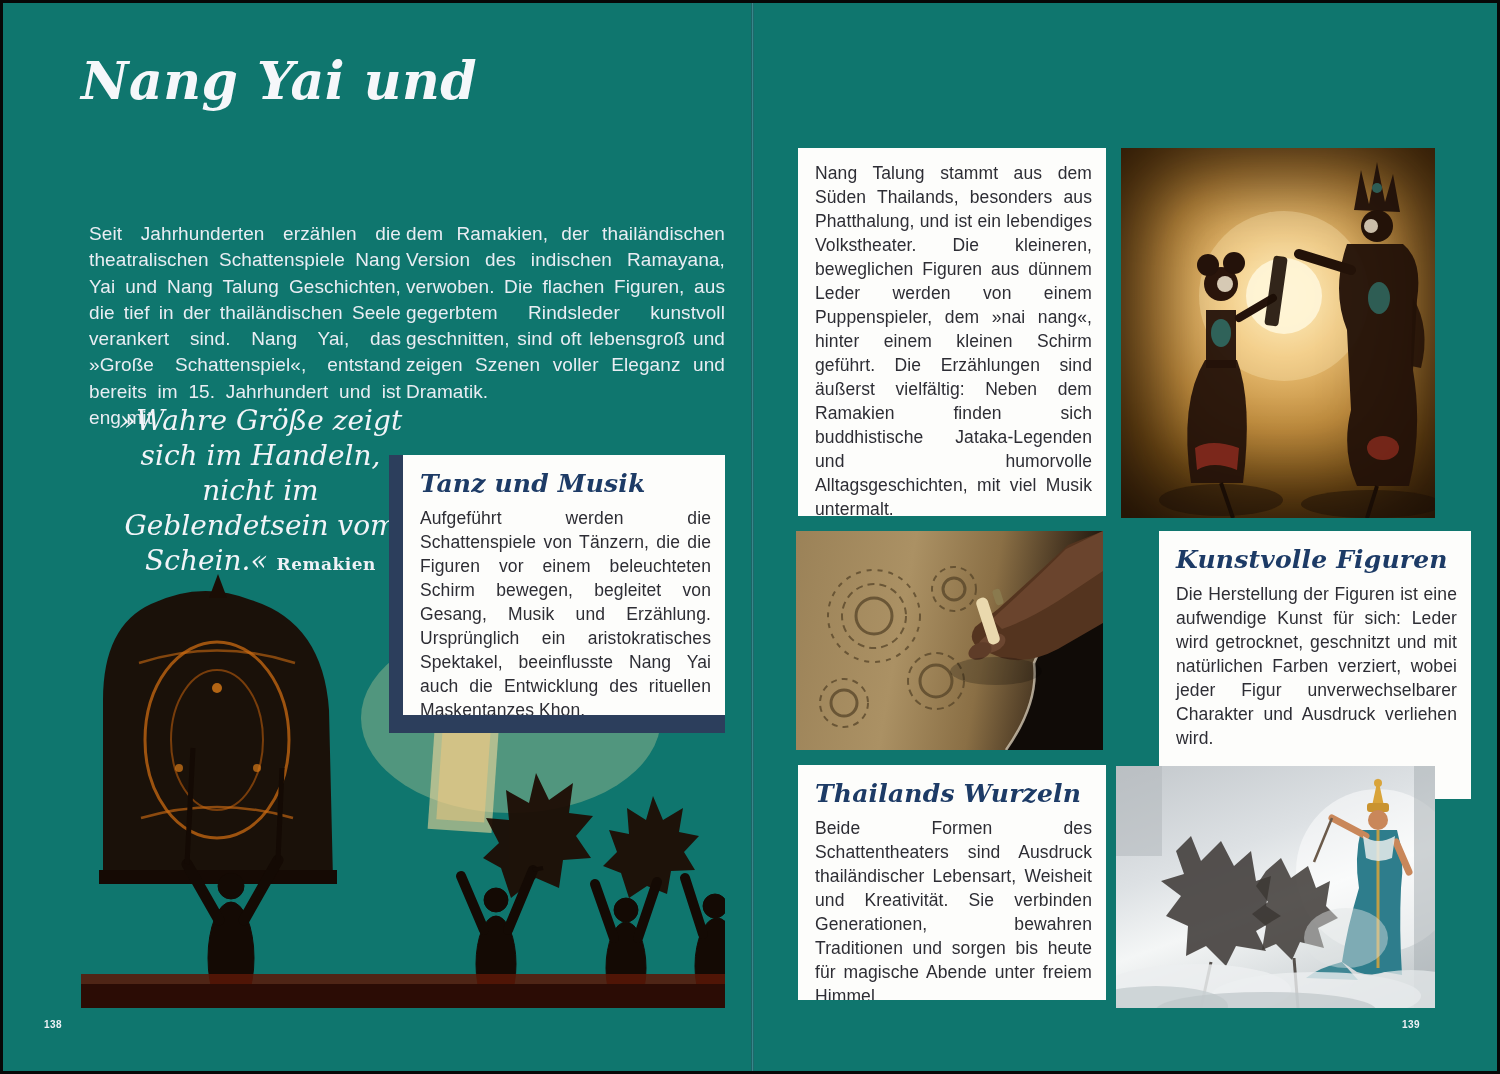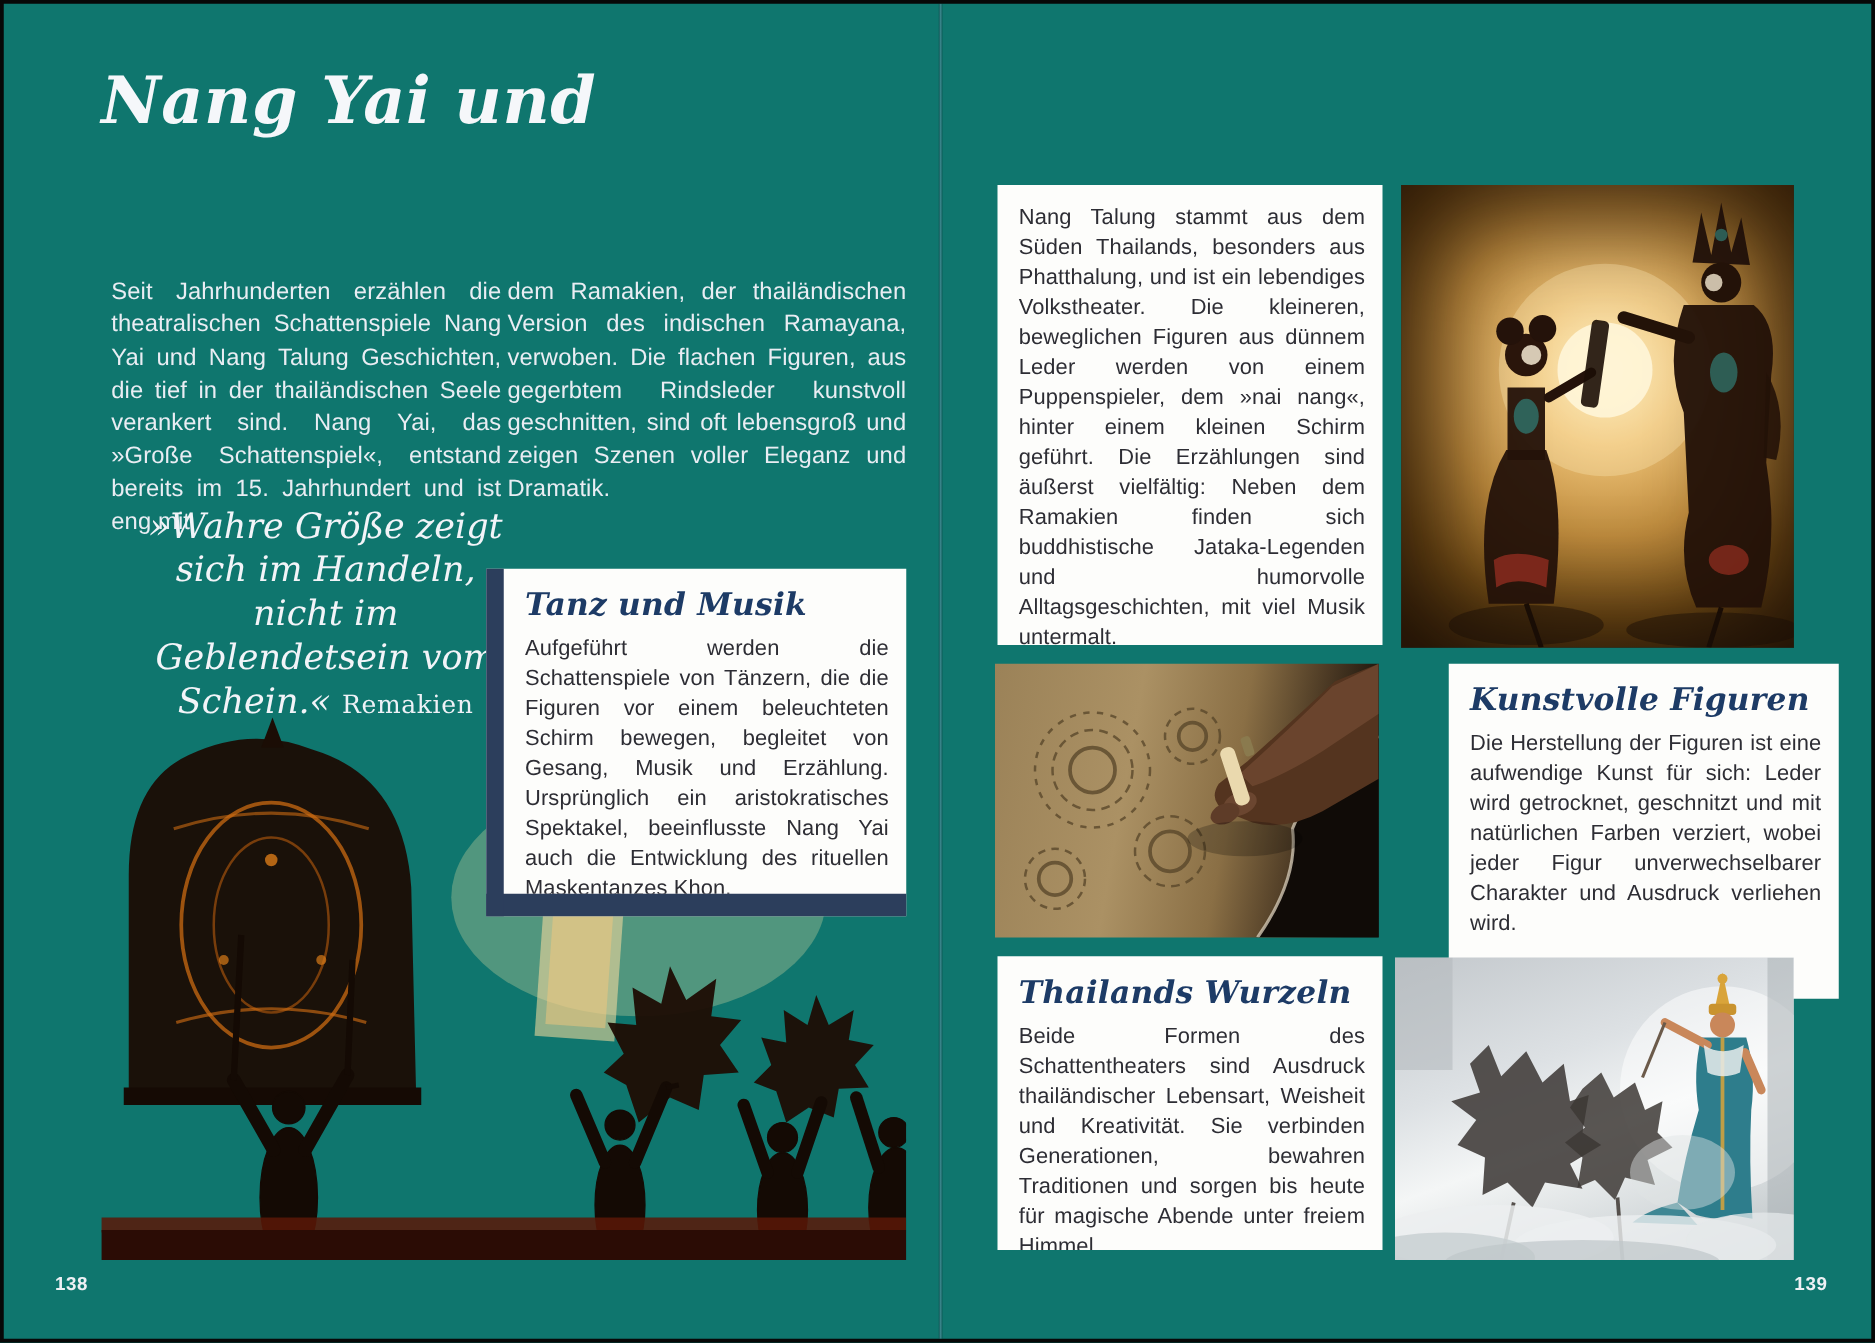--- a/index.html
+++ b/index.html
@@ -23,21 +23,21 @@
     font-size:19px; line-height:26.3px; color:#e9edf3; letter-spacing:.1px;
   }
   .intro.c1{left:86px; width:312px;}
   .intro.c2{left:403px; width:319px;}
   .pull-quote{
     position:absolute; left:100px; top:400px; width:315px; text-align:center;
     font-family:"DejaVu Serif", serif; font-style:italic;
     font-size:28px; line-height:35px; color:#f2f4f8;
   }
   .pull-quote .attr{
-    font-style:normal; font-size:20px; letter-spacing:.5px; color:#eef1f6;
+    font-style:normal; font-size:17px; letter-spacing:.5px; color:#eef1f6;font-weight:bold;
   }
   
   .white-box{
     position:absolute; box-sizing:border-box; overflow:hidden;
     background:#fdfdfb; padding:13px 14px 0 17px;
   }
   .box-title{
     margin:0 0 7px 0; font-family:"DejaVu Serif", serif; font-style:italic;
     font-weight:bold; font-size:25px; line-height:31px; color:#1d3b66; letter-spacing:.2px;
   }
@@ -68,25 +68,25 @@
   .photo-carving{
     left:793px; top:528px; width:307px; height:219px;
     background:linear-gradient(100deg, #9b8258 0%, #ab9164 35%, #8a6f45 60%, #4a3823 78%, #17110a 92%, #0c0906 100%);
   }
   .photo-dancer{
     left:1113px; top:763px; width:319px; height:242px;
     background:linear-gradient(160deg, #c3c8cc 0%, #dde1e4 35%, #f4f6f6 55%, #d4d9db 80%, #b9bfc2 100%);
   }
   
   .pagenum{
-    position:absolute; top:1016px; font-size:15px; font-weight:bold;
+    position:absolute; top:1016px; font-size:10px; font-weight:bold;
     color:#eef1f5; letter-spacing:.5px;
   }
   .pagenum.left{left:41px;}
-  .pagenum.right{left:1399px; width:60px; text-align:right;}
+  .pagenum.right{left:1399px; width:60px; }
 </style>
 </head>
 <body>
 
 <div class="spread">
 
   <div>
 
     <div class="page-title">
       <div>Nang Yai und</div>

